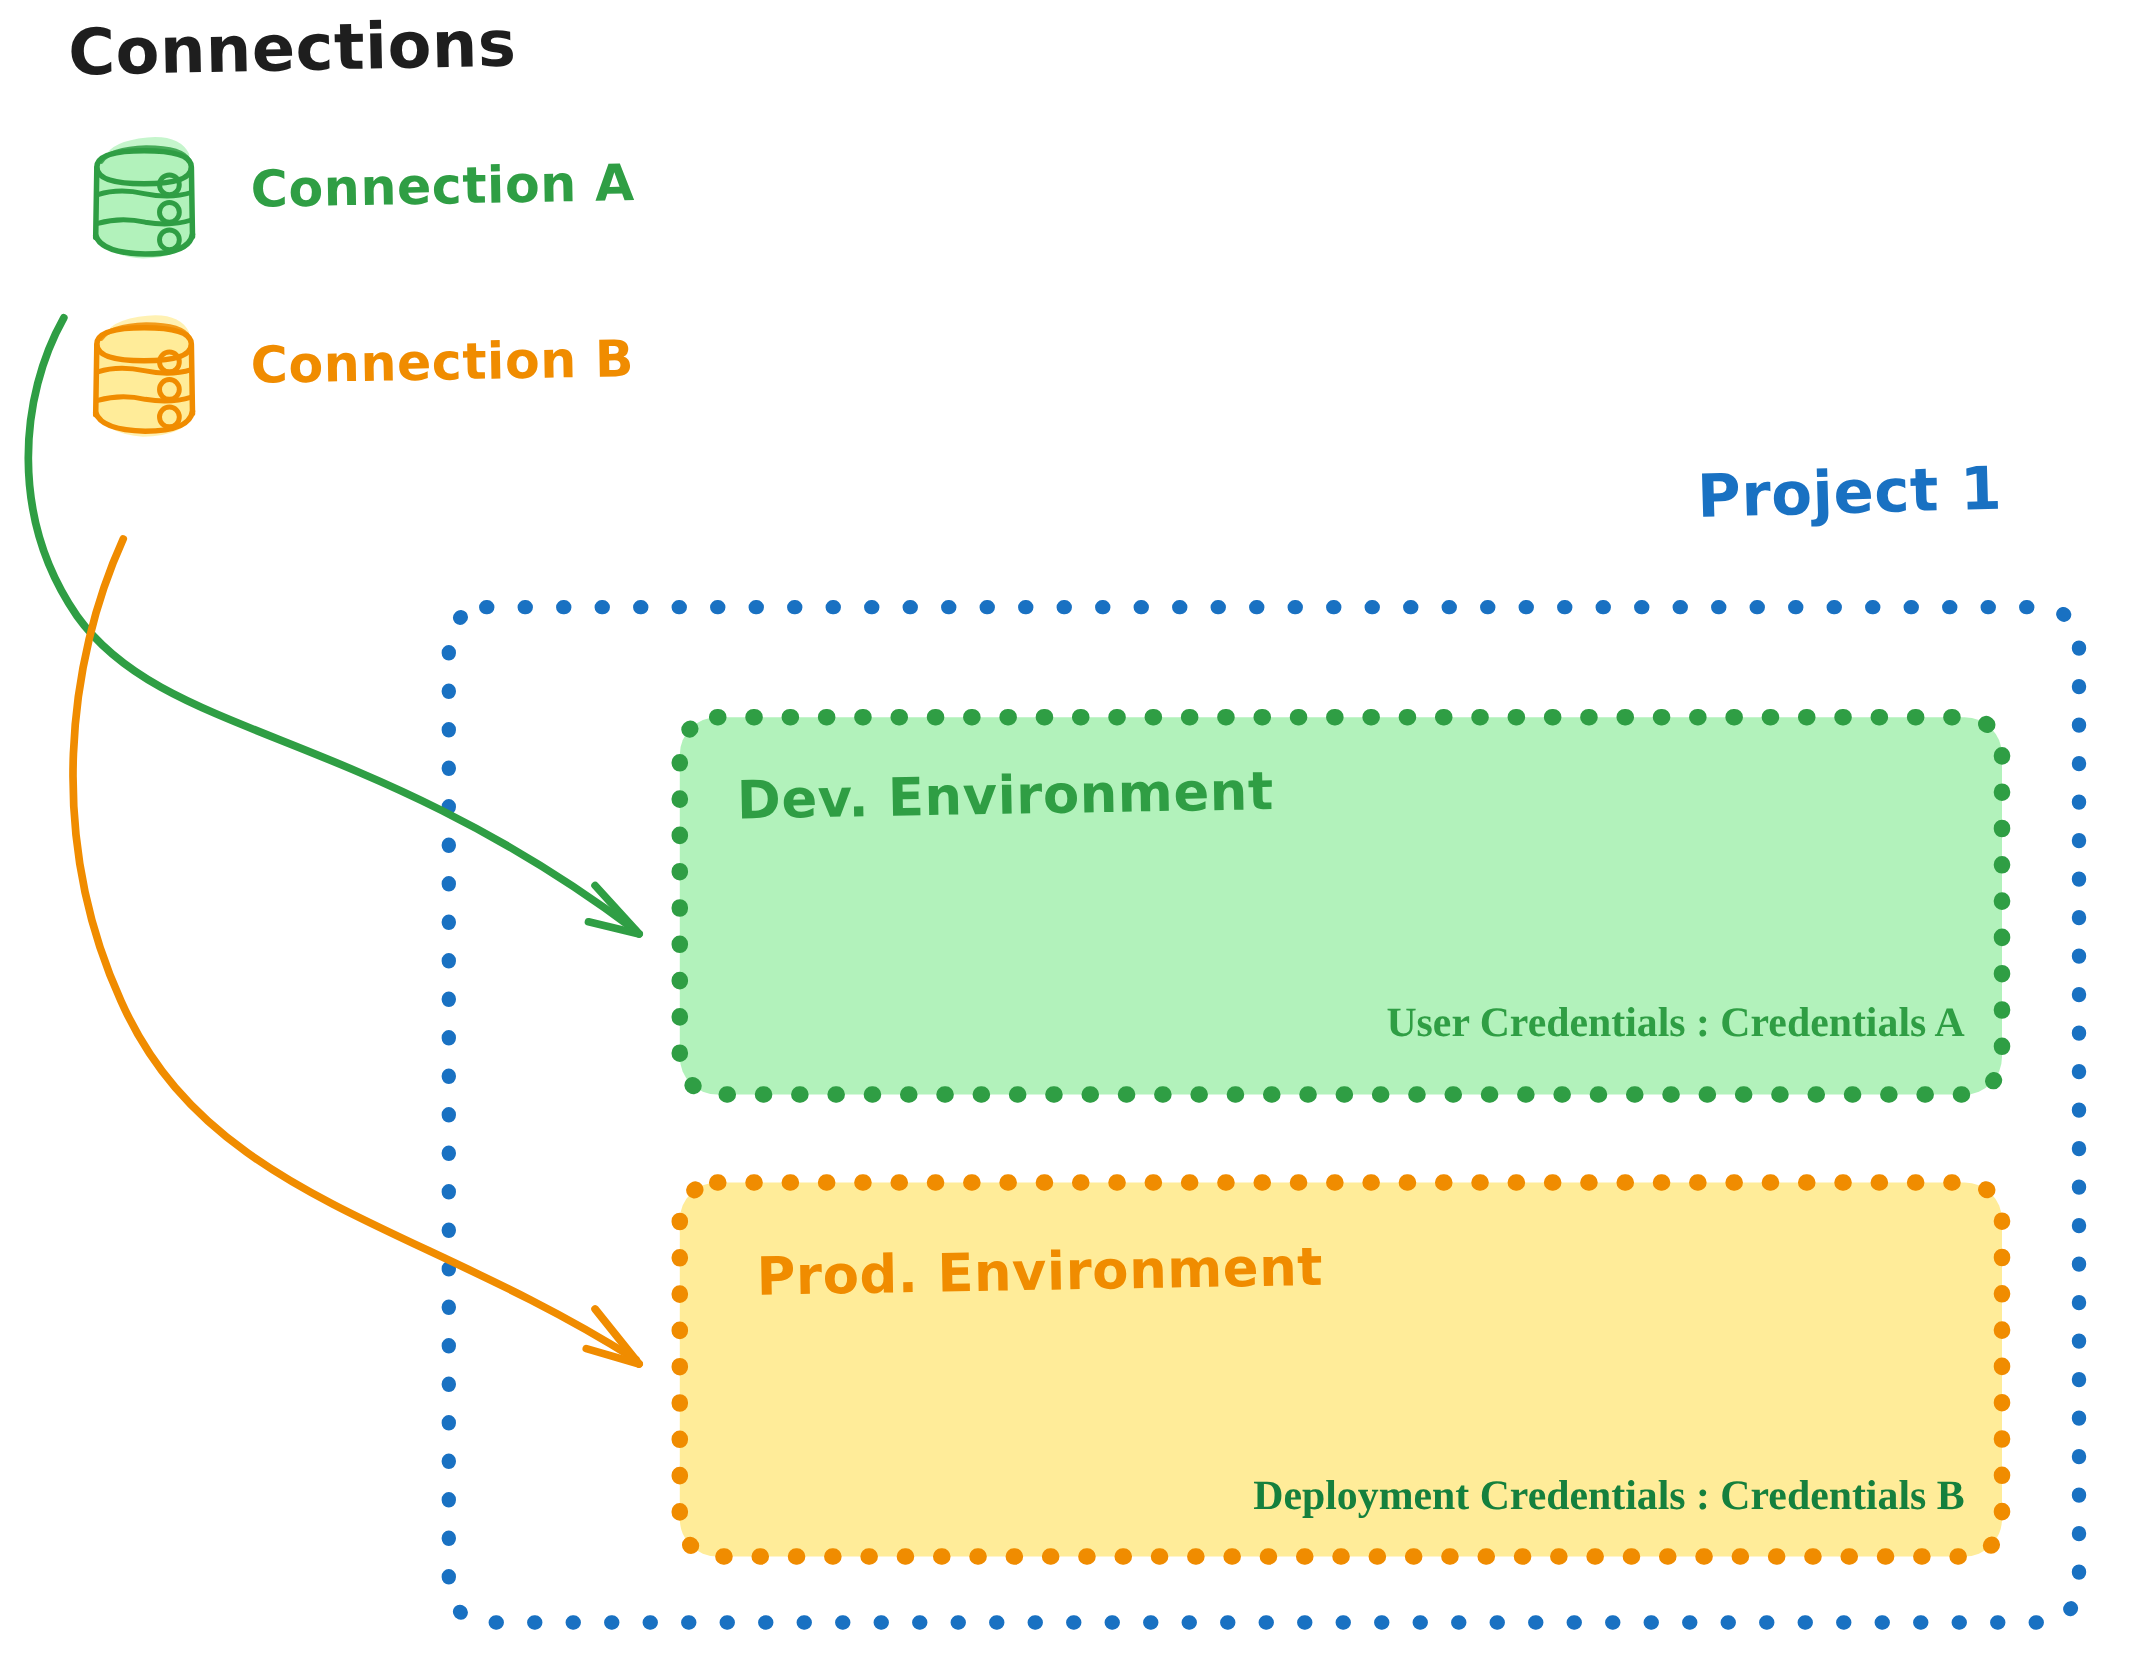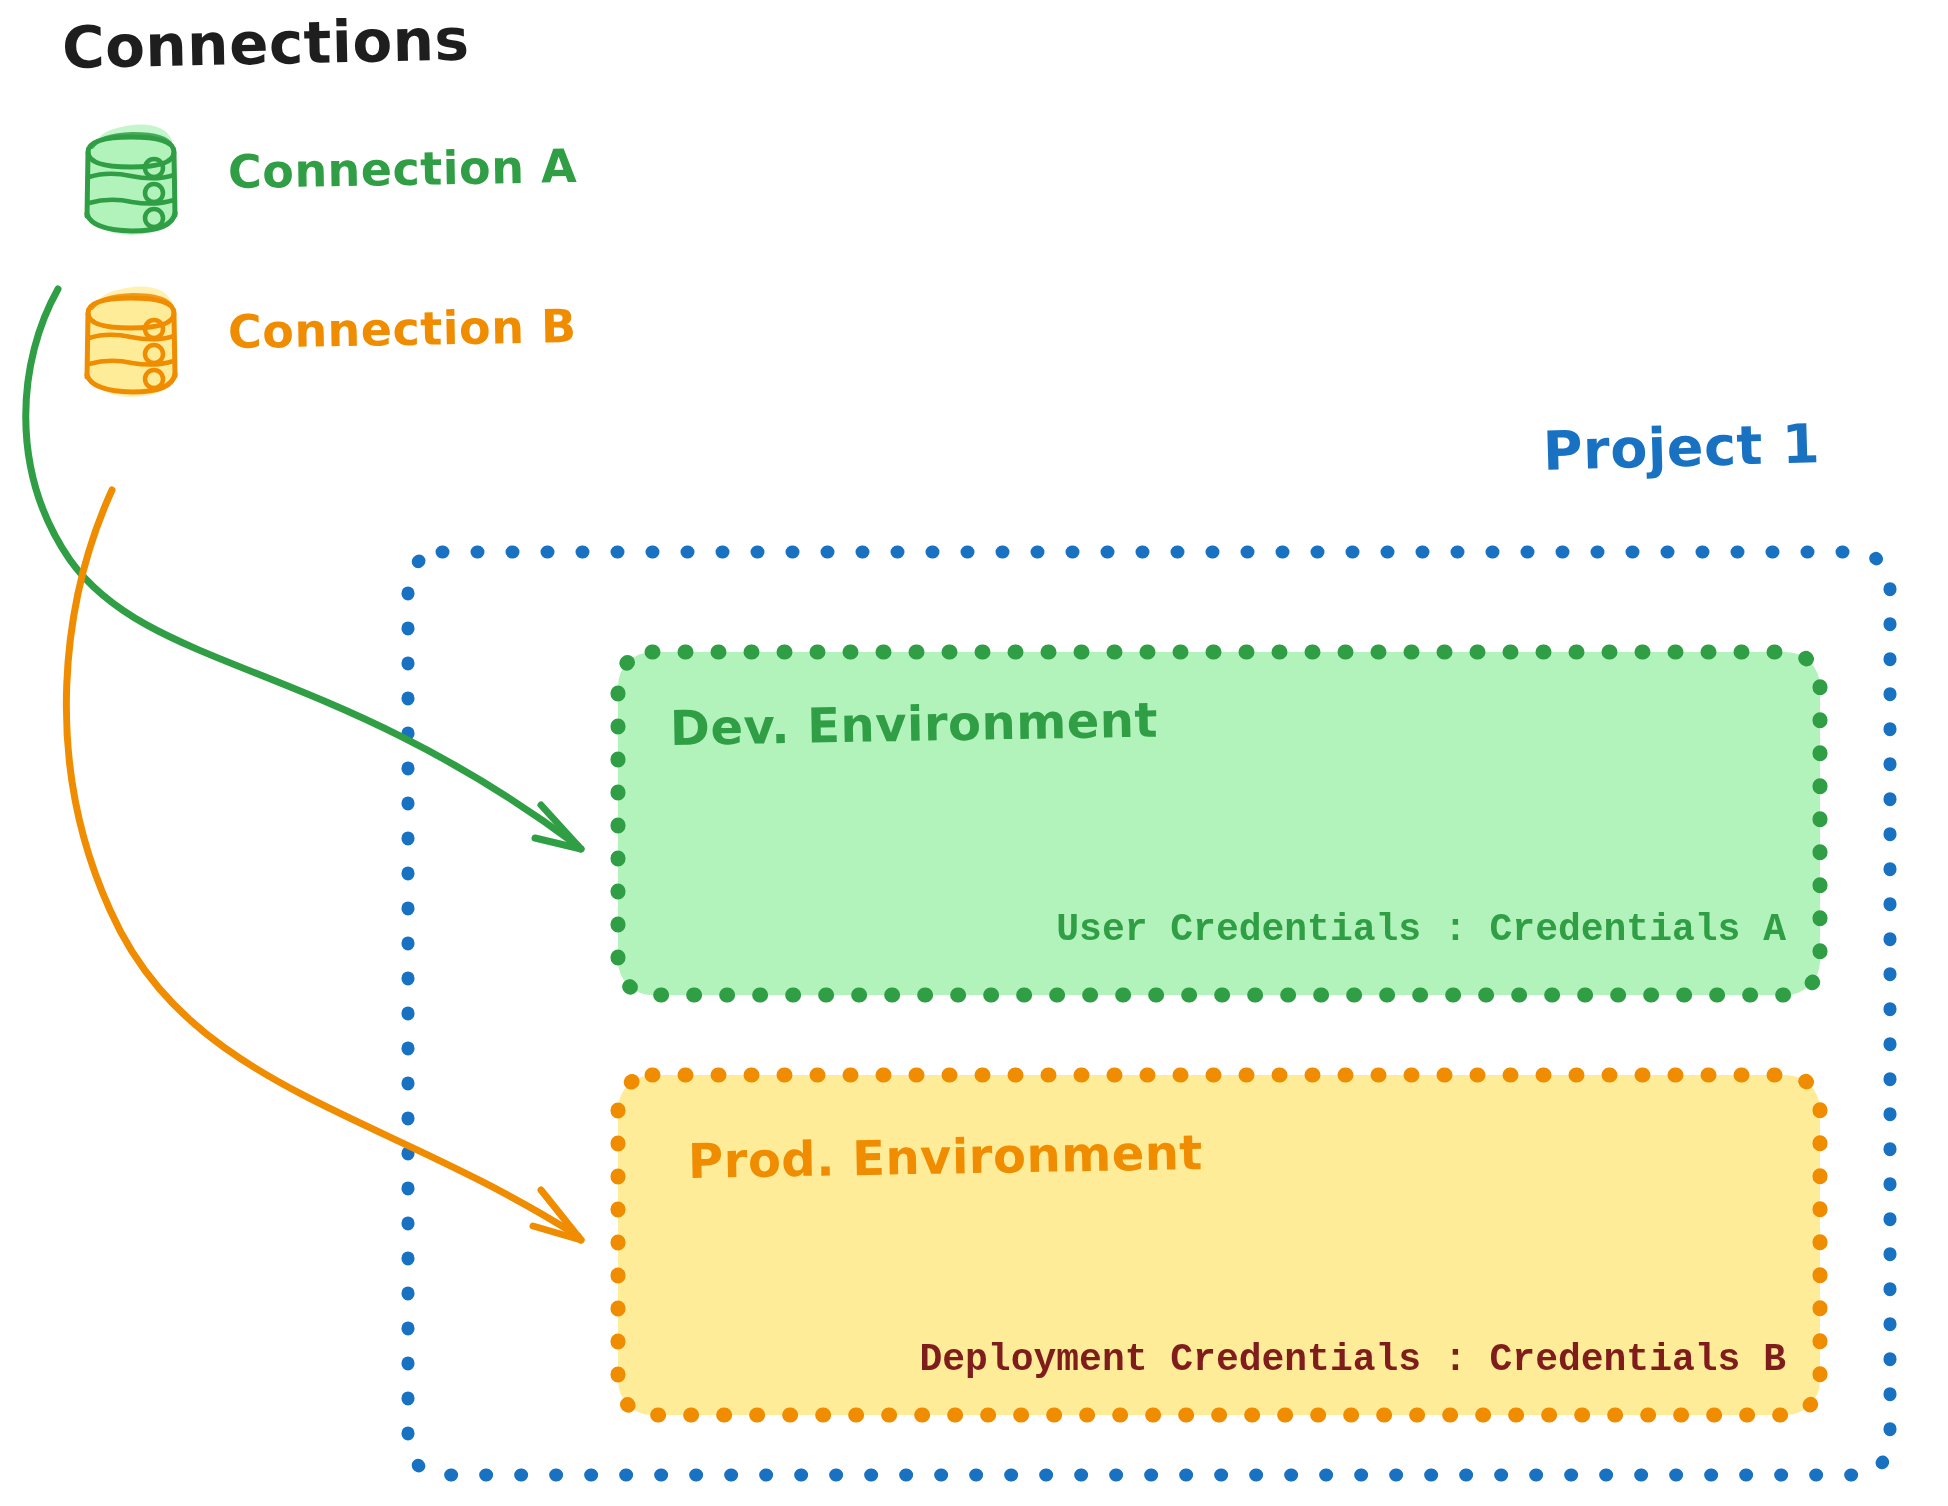--- a/index.html
+++ b/index.html
@@ -30,21 +30,21 @@
   .hand {
     position: absolute;
     font-family: "DejaVu Sans", sans-serif;
     font-weight: 700;
     white-space: nowrap;
     letter-spacing: 0.5px;
     transform-origin: left center;
   }
   .mono {
     position: absolute;
-    font-family: Liberation Mono, monospace;
+    font-family: Liberation Serif, serif;
     font-weight: 700;
     white-space: nowrap;
     letter-spacing: 0px;
   }
 
   #title-connections {
     left: 62px;
     top: 14px;
     font-size: 58px;
     color: #1e1e1e;
@@ -88,21 +88,21 @@
   #text-dev-credentials {
     right: 162px;
     top: 908px;
     font-size: 38px;
     color: #2f9e44;
   }
   #text-prod-credentials {
     right: 162px;
     top: 1338px;
     font-size: 38px;
-    color: #7f1d1d;
+    color: #15803d;
   }
 </style>
 </head>
 <body>
 
 <div id="stage">
 
   <svg id="sketch" viewBox="0 0 1948 1506">
 
     <rect x="408" y="552" width="1482" height="923" rx="34" ry="34" fill="none" stroke="#1971c2" stroke-width="13" stroke-linecap="round" stroke-dasharray="1 34"></rect>

